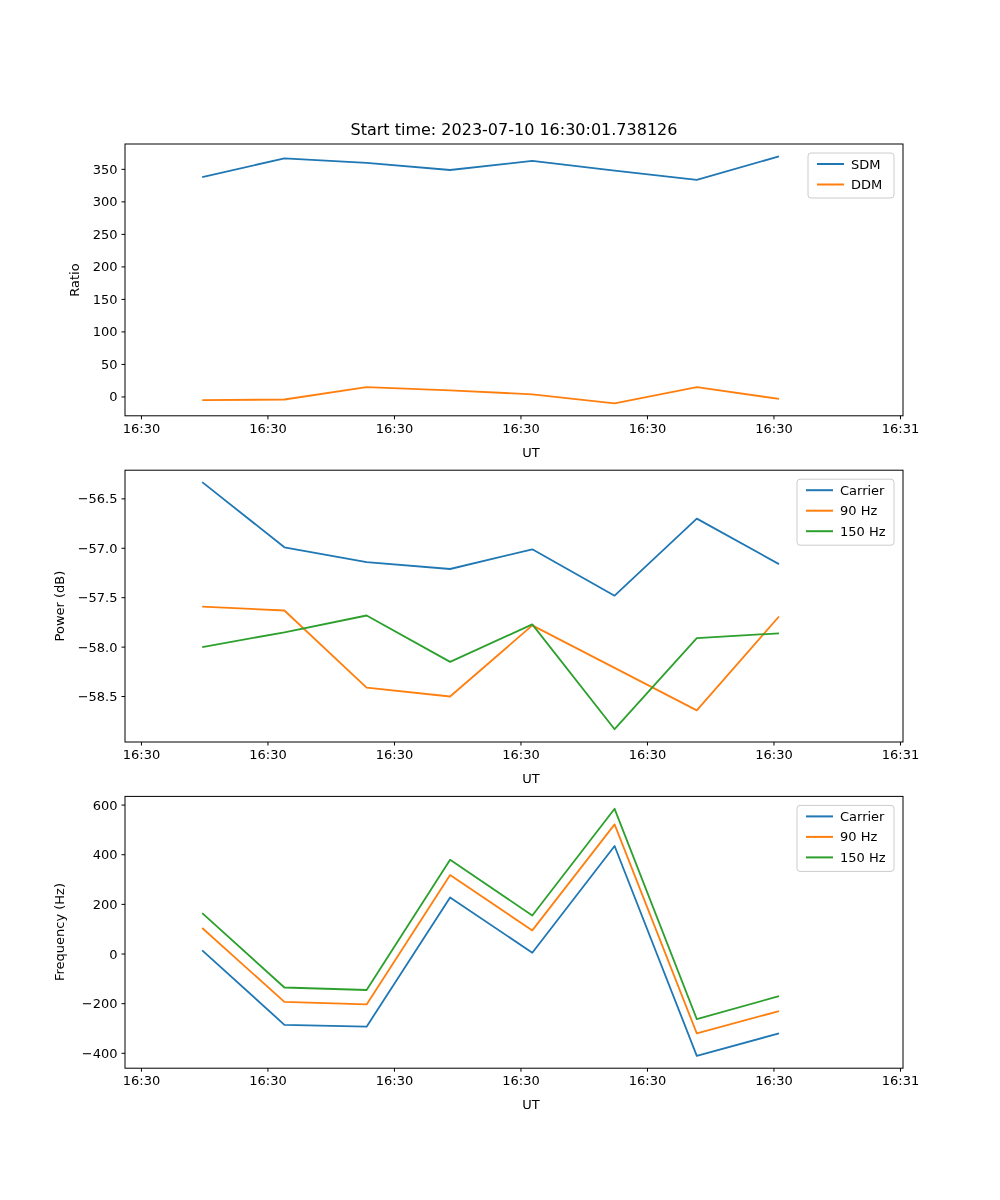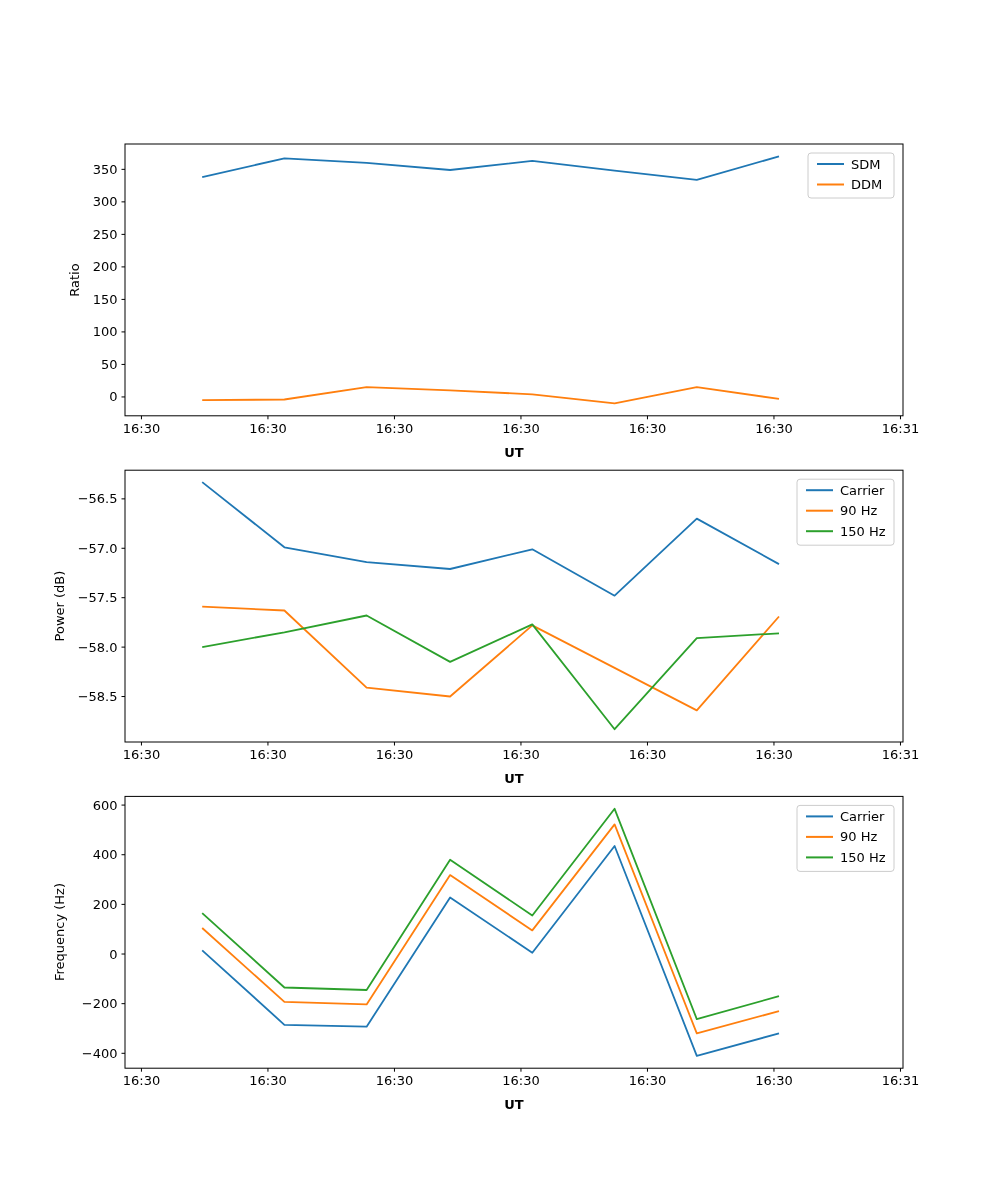--- a/index.html
+++ b/index.html
@@ -16,25 +16,24 @@
   .fig-title {
     position: absolute;
     left: 125px; top: 119px; width: 778px;
     text-align: center;
     font-size: 16px;
     line-height: 21px;
     white-space: nowrap;
   }
   .xlabel {
     position: absolute;
-    left: 125px; width: 778px;
+    left: 142px; width: 778px;
     text-align: center;
     font-size: 13px;
     line-height: 13px;
-    font-weight: bold;
   }
   .xlabel-0 { top: 446px; }
   .xlabel-1 { top: 772px; }
   .xlabel-2 { top: 1098px; }
   .ylabel {
     position: absolute;
     width: 272px; height: 16px;
     line-height: 16px;
     text-align: center;
     font-size: 13px;
@@ -173,20 +172,21 @@
           <line x1="806" y1="816.4" x2="833" y2="816.4" stroke="#1f77b4" stroke-width="2"></line>
           <text x="840" y="820.9" class="tick">Carrier</text>
           <line x1="806" y1="836.9" x2="833" y2="836.9" stroke="#ff7f0e" stroke-width="2"></line>
           <text x="840" y="841.4" class="tick">90 Hz</text>
           <line x1="806" y1="857.4" x2="833" y2="857.4" stroke="#2ca02c" stroke-width="2"></line>
           <text x="840" y="861.9" class="tick">150 Hz</text>
         </g>
       </g>
     </svg>
 
+  <div class="fig-title">Start time: 2023-07-10 16:30:01.738126</div>
 
   <div class="ylabel ylabel-0">Ratio</div>
   <div class="ylabel ylabel-1">Power (dB)</div>
   <div class="ylabel ylabel-2">Frequency (Hz)</div>
 
   <div class="xlabel xlabel-0">UT</div>
   <div class="xlabel xlabel-1">UT</div>
   <div class="xlabel xlabel-2">UT</div>
 </div>
 

